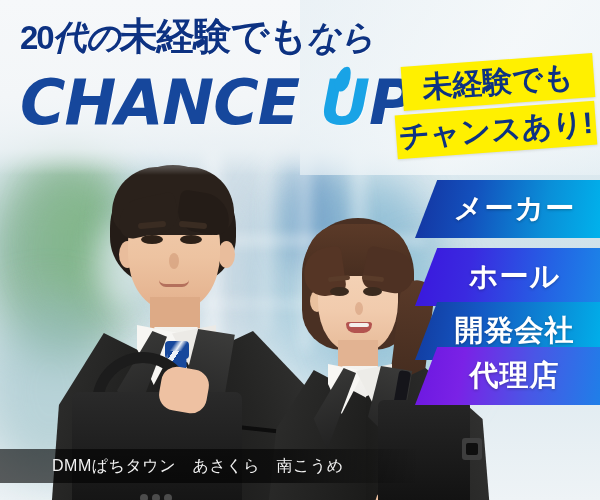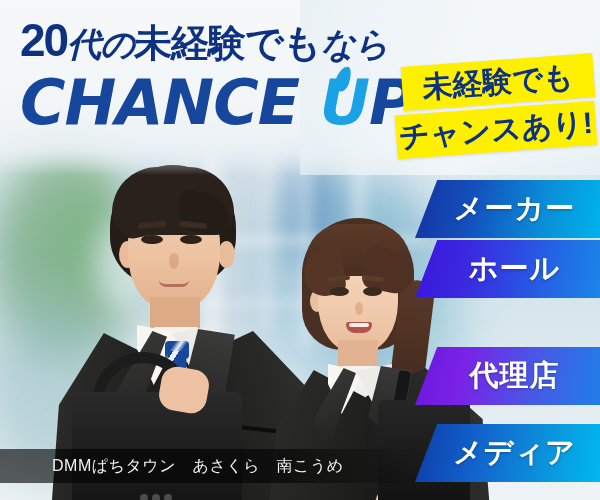--- a/index.html
+++ b/index.html
@@ -170,21 +170,21 @@
   .bag-w-lock:after { content:""; position:absolute; left:4px; top:5px; width:12px; height:12px;
      background:#0f0f0f; border-radius:2px; }
 
   
   .head1 {
     position:absolute; left:20px; top:17px;
     font-size:38px; line-height:1; font-weight:bold;
     color:#0d3282; letter-spacing:-1px; white-space:nowrap;
     text-shadow:0 1px 0 rgba(255,255,255,.8);
   }
-  .head1 .num { font-size:46px; letter-spacing:-2px; }
+  .head1 .num { font-size:33px; letter-spacing:-2px; }
   .head1 .sm  { font-size:34px;font-style:italic; }
 
   .logo {
     position:absolute; left:20px; top:72px;
     font-size:62px; line-height:1; font-weight:bold; font-style:italic;
     color:#16479c; letter-spacing:-1px; white-space:nowrap;
     font-family:"DejaVu Sans","Liberation Sans",sans-serif;
     text-shadow:1px 1px 0 rgba(255,255,255,.45);
   }
   .logo .u-wrap { position:relative; display:inline-block; color:#19a3e6; }
@@ -211,21 +211,21 @@
     position:absolute; right:0; width:185px; height:58px;
     clip-path:polygon(12% 0, 100% 0, 100% 100%, 0 100%);
     display:flex; align-items:center; justify-content:center;
   }
   .cat-label {
     color:#fff; font-size:29px; font-weight:bold; letter-spacing:1px;
     text-shadow:0 1px 3px rgba(0,0,0,.28);
     padding-left:14px; white-space:nowrap;
   }
   .cat0 { top:180px; background:linear-gradient(100deg,#1433a0 0%,#1351bd 32%,#0a8fd8 70%,#00b2ec 100%); }
-  .cat1 { top:240px; background:linear-gradient(100deg,#3a16dd 0%,#3a2ae0 30%,#2463e4 72%,#1b86e8 100%);font-family:Liberation Serif, serif; }
+  .cat1 { top:248px; background:linear-gradient(100deg,#3a16dd 0%,#3a2ae0 30%,#2463e4 72%,#1b86e8 100%);font-family:Liberation Serif, serif; }
   .cat2 { top:302px; background:linear-gradient(100deg,#123a9e 0%,#1458c4 34%,#0b8ad6 72%,#00b0ea 100%); }
   .cat3 { top:347px; background:linear-gradient(100deg,#6b17e0 0%,#7a22e6 26%,#4a56e6 62%,#1f7fe8 100%); }
   .cat4 { top:424px; background:linear-gradient(100deg,#0d3da8 0%,#1260cb 32%,#0b93dc 70%,#00b8f0 100%); }
 
   
   .caption-strip {
     position:absolute; left:0; bottom:17px; width:420px; height:34px;
     background:linear-gradient(90deg,rgba(0,0,0,.62) 0%,rgba(0,0,0,.60) 68%,rgba(0,0,0,0) 100%);
     display:flex; align-items:center;
   }
@@ -332,24 +332,24 @@
   <div class="badge badge2">
     <span>チャンスあり!</span>
   </div>
 
   <div class="cat cat0">
     <span class="cat-label">メーカー</span>
   </div>
   <div class="cat cat1">
     <span class="cat-label">ホール</span>
   </div>
+  <div class="cat cat2">
+    <span class="cat-label">開発会社</span>
+  </div>
   <div class="cat cat3">
     <span class="cat-label">代理店</span>
   </div>
-  <div class="cat cat4">
-    <span class="cat-label">メディア</span>
-  </div>
 
   <div class="caption-strip">
     <span class="caption-text">DMMぱちタウン　あさくら　南こうめ</span>
   </div>
 
 </div>
 
 </body></html>

